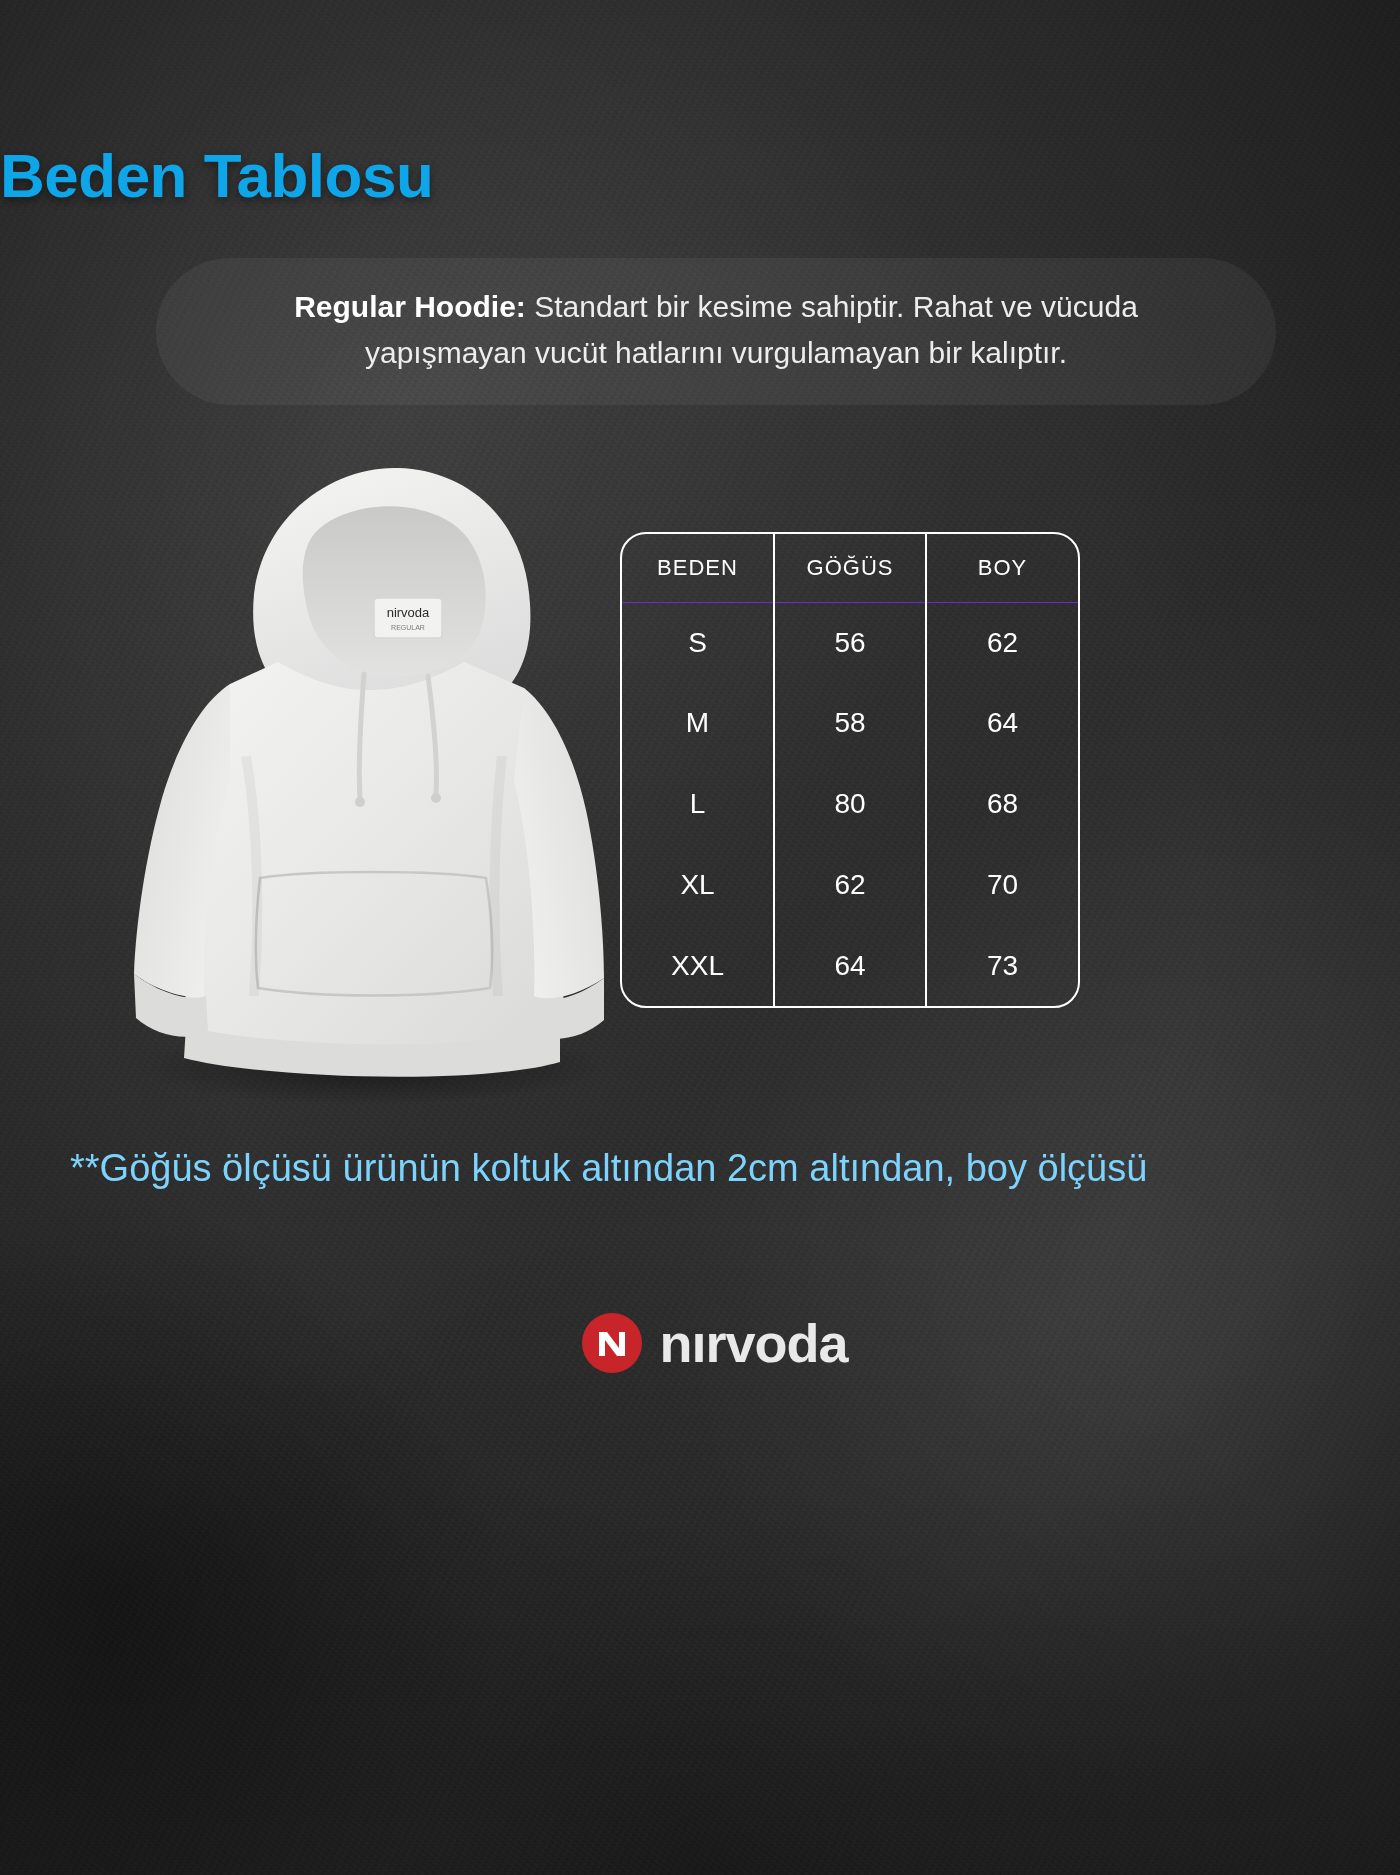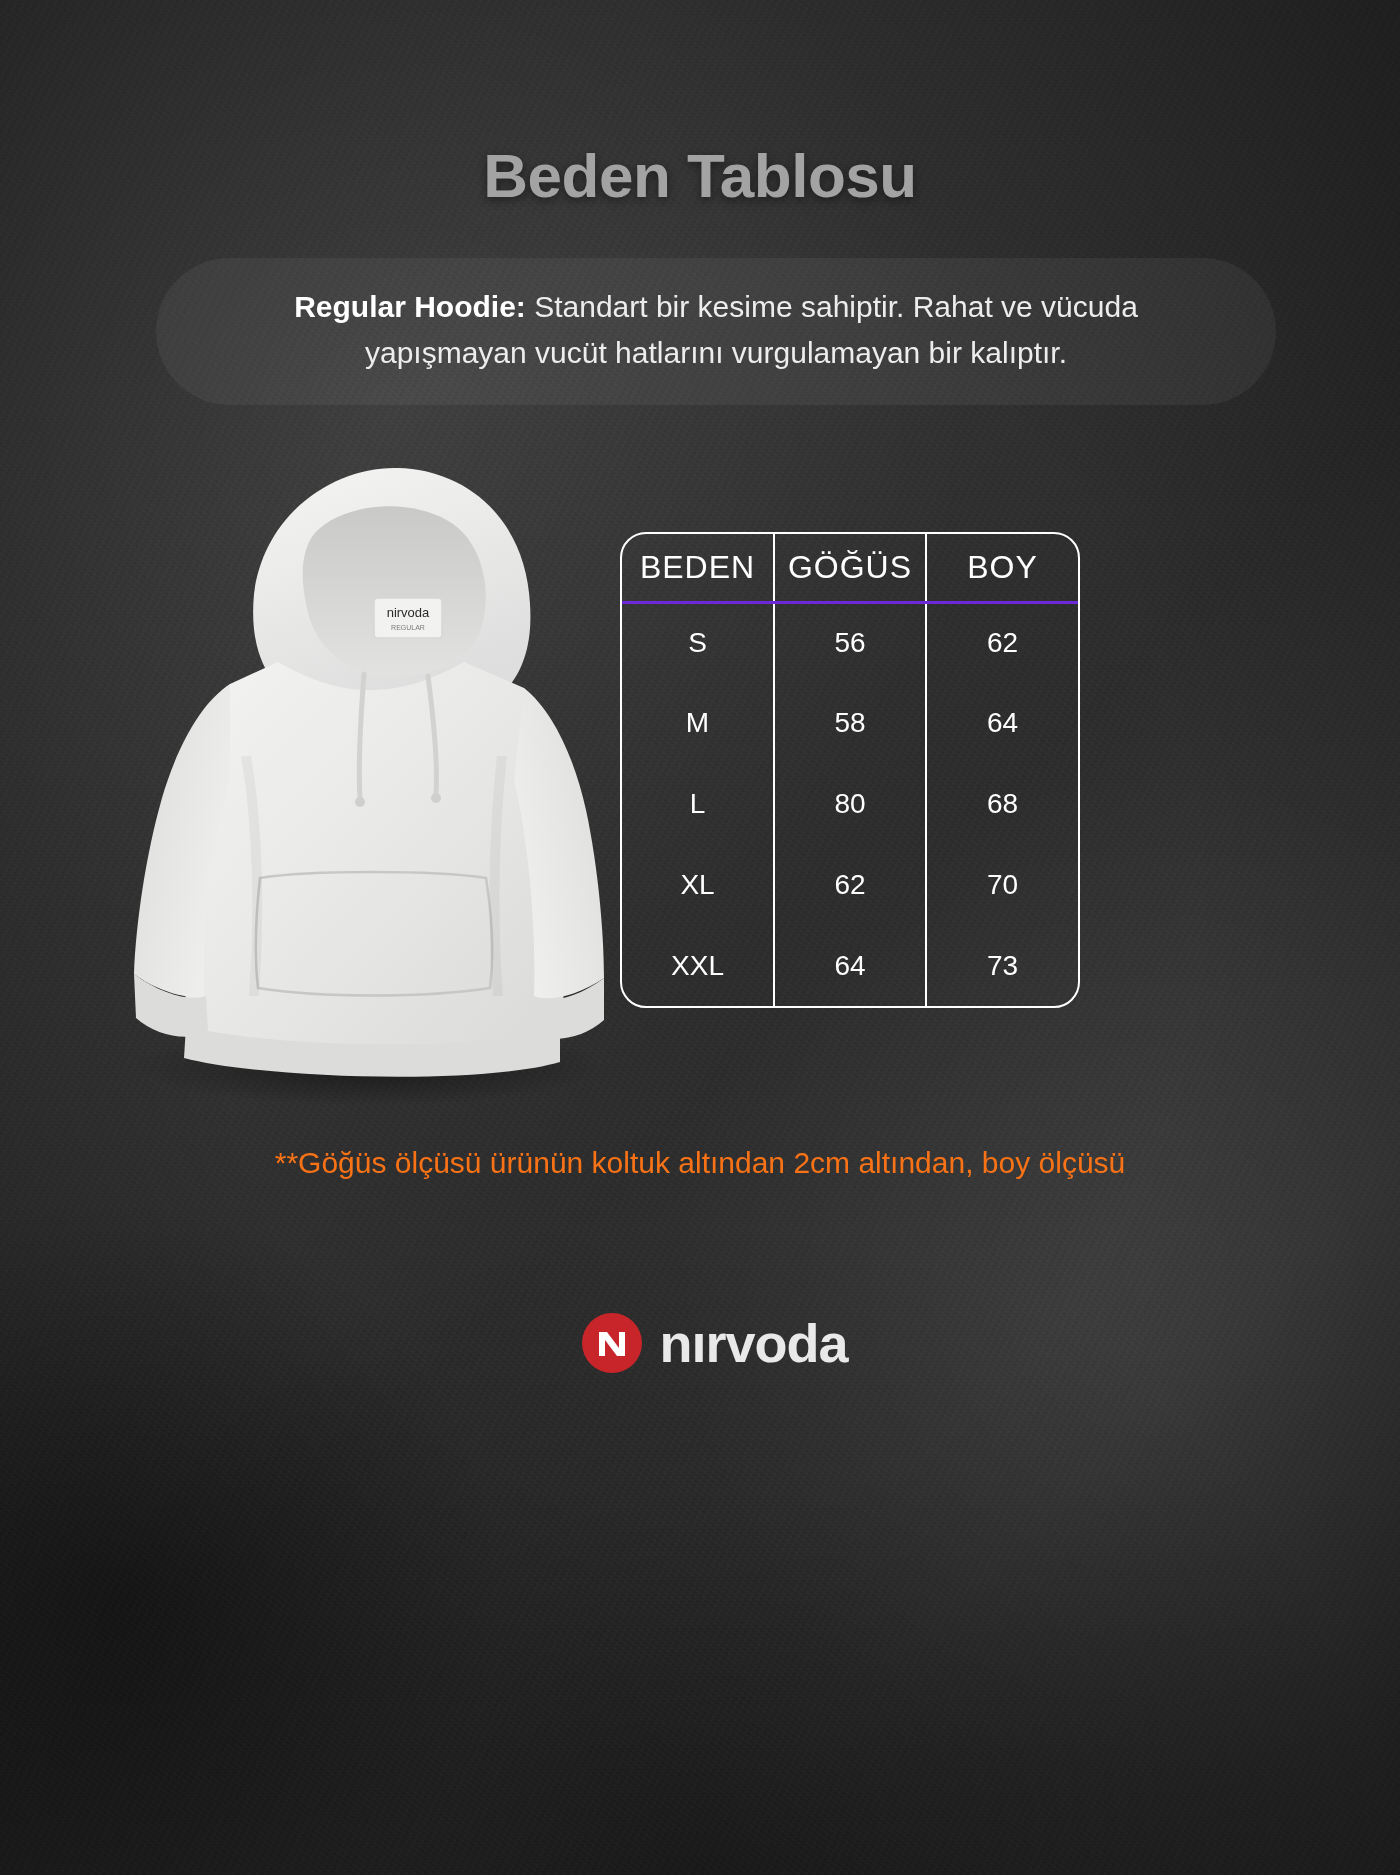--- a/index.html
+++ b/index.html
@@ -46,25 +46,25 @@
   }
 
   .page { position: relative; width: 1400px; height: 1875px; }
 
   
   .title {
     position: absolute;
     top: 140px;
     left: 0;
     width: 100%;
-    text-align: center;
+    text-align: left;
     font-size: 62px;
     font-weight: bold;
     letter-spacing: -0.5px;
-    color: #a3a3a3;
+    color: #0ea5e9;
     text-shadow: 0 3px 10px rgba(0,0,0,0.45);
   }
 
   
   .desc-pill {
     position: absolute;
     top: 258px;
     left: 156px;
     width: 1120px;
     padding: 26px 70px 30px;
@@ -103,44 +103,44 @@
     height: 100%;
     border-collapse: collapse;
     table-layout: fixed;
   }
   .size-table th, .size-table td {
     text-align: center;
     color: #ffffff;
     font-weight: normal;
   }
   .size-table th {
-    font-size: 32px;
+    font-size: 22px;
     letter-spacing: 1px;
     height: 68px;
-    border-bottom: 3px solid #6d28d9;
+    border-bottom: 1px solid #6d28d9;
   }
   .size-table td {
     font-size: 28px;
     height: 76px;
   }
   .size-table th:not(:last-child),
   .size-table td:not(:last-child) {
     border-right: 2px solid #ffffff;
   }
 
   
   .notes {
     position: absolute;
     top: 1140px;
     left: 70px;
     width: 1260px;
-    text-align: center;
-    font-size: 30px;
+    text-align: left;
+    font-size: 38px;
     line-height: 1.5;
-    color: #f97316;
+    color: #7dd3fc;
   }
   .notes .line2 { display: block; }
   .notes .line3 { display: block; margin-top: 8px; }
 
   
   .brand {
     position: absolute;
     top: 1310px;
     left: 0;
     width: 100%;

